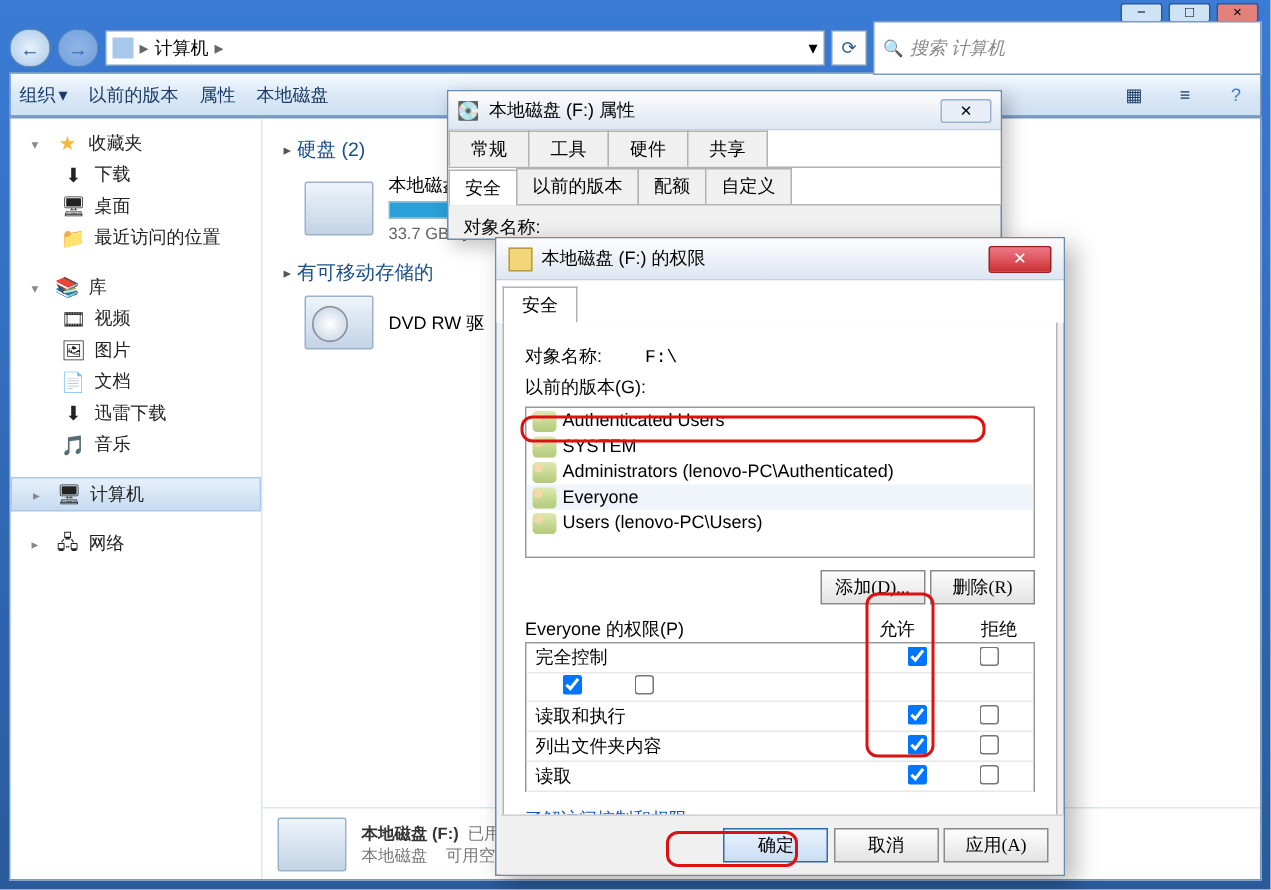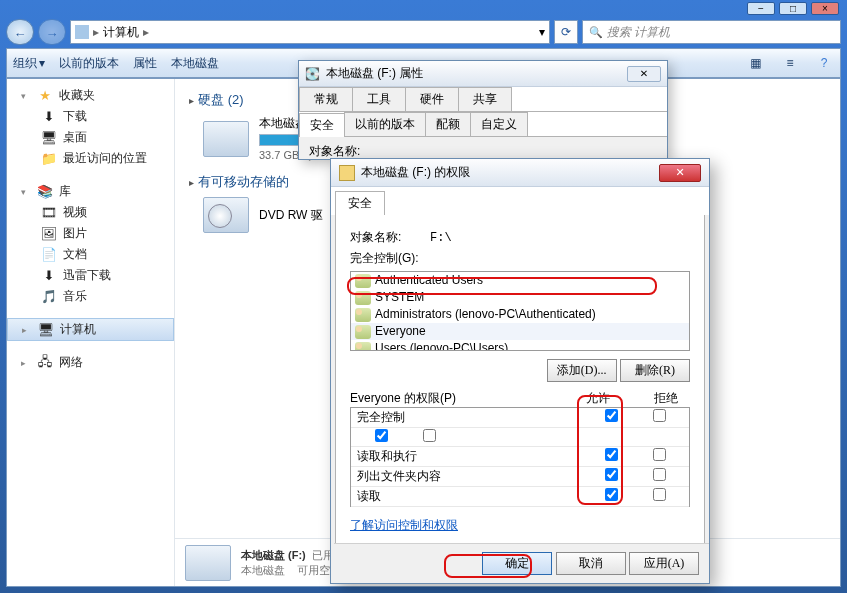--- a/index.html
+++ b/index.html
@@ -10,21 +10,21 @@
 .titlebtn { width: 28px; height: 13px; background: #cfe3f6; border: 1px solid #2a5a9a; border-radius: 2px; display: flex; align-items: center; justify-content: center; font-size: 10px; cursor: pointer; }
 .titlebtn.close { background: #e2807b; }
 
 
 .navbar { height: 32px; margin: 0 6px; display: flex; align-items: center; gap: 4px; }
 .navbtn { width: 28px; height: 26px; border-radius: 14px; background: radial-gradient(#e8f2fb,#a7c8e8); border: 1px solid #5b85b5; display:flex;align-items:center;justify-content:center; font-size:13px; color:#2a5a9a; cursor:pointer;}
 .breadcrumb { flex: 0 0 480px; height: 24px; background: #fff; border: 1px solid #7a9ac0; display:flex; align-items:center; padding: 0 4px; gap:4px; }
 .breadcrumb .bcicon { width:14px; height:14px; background:#a7c8e8; }
 .breadcrumb .sep { color:#666; }
 .refreshbox { width: 24px; height: 24px; background: #fcfcfc; border: 1px solid #7a9ac0; display:flex;align-items:center;justify-content:center; cursor:pointer; color:#2a5a9a;}
-.searchbox { flex:1; height: 24px; background: #fff; border: 1px solid #7a9ac0; padding: 0 6px; display:flex;align-items:center; color:#888; font-style:italic;}
+.searchbox { flex:1; height: 36px; background: #fff; border: 1px solid #7a9ac0; padding: 0 6px; display:flex;align-items:center; color:#888; font-style:italic;}
 .searchbox::before { content:"🔍"; font-style:normal; margin-right:4px; font-size:11px; color:#5b85b5;}
 
 
 .toolbar { height: 30px; margin: 0 6px; background: linear-gradient(#f7fbff,#dbe8f7,#cfe0f3); border:1px solid #7a9ac0; display:flex; align-items:center; padding: 0 6px; gap: 14px; }
 .toolbar .tbitem { color:#1a3b66; cursor:pointer; display:flex;align-items:center;gap:2px;}
 .toolbar .spacer { flex:1; }
 .toolbar .tbicon { width:20px;height:20px;display:flex;align-items:center;justify-content:center;cursor:pointer; color:#1a3b66;}
 
 
 .mainpane { position:absolute; left:6px; top:78px; right:6px; bottom:6px; background:#fff; border:1px solid #7a9ac0; display:flex; }
@@ -66,32 +66,32 @@
 
 .dlg2 { position:absolute; left:330px; top:158px; width:380px; height:426px; background:#f0f0f0; border:1px solid #6a8cb0; box-shadow: 6px 6px 16px rgba(0,0,0,.3);}
 .dlg2 .dlgtitle { height:28px; background:linear-gradient(#fdfdfe,#dde6f1); border-bottom:1px solid #c4d0df; display:flex; align-items:center; padding:0 8px; gap:6px; font-size:12px;}
 .dlg2 .dlgtitle .icon { width:16px;height:16px; background:#f4d67a; border:1px solid #b89b3e;}
 .dlgtitle .xbtn { margin-left:auto; width:42px;height:18px;border-radius:2px;background:linear-gradient(#e78,#c33);border:1px solid #922;color:#fff;display:flex;align-items:center;justify-content:center;cursor:pointer;font-size:11px;}
 .dlg2 .tabbar { background:#fff; display:flex; padding: 4px 4px 0 4px;}
 .dlg2 .tabbar .tab { padding:3px 12px; border:1px solid #b2b2b2; background:#fff; border-bottom:none; font-size:12px;}
 .dlg2 .inner { background:#fff; margin:0 4px 4px 4px; border:1px solid #b2b2b2; border-top:none; padding: 10px 14px; height:360px; position:relative;}
 .dlg2 .row { margin: 4px 0; font-size:12px;}
 .dlg2 .lbl { display:inline-block; width:80px;}
-.dlg2 .userlist { border:1px solid #9a9a9a; height:80px; overflow:hidden; font-family: SimSun, "Courier New", monospace; font-size:12px;}
+.dlg2 .userlist { border:1px solid #9a9a9a; height:101px; overflow:hidden; font-family: SimSun, "Courier New", monospace; font-size:12px;}
 .dlg2 .useritem { display:flex;align-items:center;gap:4px; padding:0 4px; line-height:17px;}
 .dlg2 .useritem.hl { background:#f0f4fb; }
 .dlg2 .usericon { width:16px;height:14px;background:linear-gradient(#dde9b1,#b4c97a);border-radius:3px; position:relative;}
 .dlg2 .usericon::before{content:"";position:absolute;width:6px;height:6px;background:#f4d9a7;border-radius:50%;left:1px;top:1px;}
 .dlg2 .btnrow { text-align:right; margin:8px 0;}
 .dlg2 .btn { display:inline-block; padding: 2px 8px; min-width:70px; border:1px solid #8a8a8a; background:linear-gradient(#fdfdfd,#e3e3e3); font-size:12px; cursor:pointer; text-align:center; font-family:Liberation Serif, serif;}
 .dlg2 .permhdr { display:flex; font-size:12px; margin-top:4px;gap:20px;}
 .dlg2 .permhdr .c1 { flex:1;}
 .dlg2 .permhdr .c2,.dlg2 .permhdr .c3 { width:48px; text-align:center;}
 .dlg2 .permbox { border:1px solid #9a9a9a; border-bottom:none; font-family:SimSun,"Courier New",monospace; font-size:12px;}
-.dlg2 .permrow { display:flex; border-bottom:1px solid #e8e8e8; padding: 1px 6px;}
+.dlg2 .permrow { display:flex; align-items:center; border-bottom:1px solid #e8e8e8; padding: 1px 6px;}
 .dlg2 .permrow .c1 { flex:1;}
 .dlg2 .permrow .c2,.dlg2 .permrow .c3 { width:48px; text-align:center;}
 .dlg2 .permrow input[type=checkbox]{ cursor:pointer;}
 .dlg2 .link { color:#0b57c4; text-decoration:underline; cursor:pointer; font-size:12px;}
 .dlg2 .footer { position:absolute; left:3px;right:0;bottom:0; padding:8px 10px; text-align:right; background:#f0f0f0; border-top:1px solid #d0d0d0;}
 .dlg2 .footer .btn.primary { border:1px solid #2a6ab0; background:linear-gradient(#eaf3fd,#c9ddf4); }
 
 
 .redbox { position:absolute; border:2px solid #d11; border-radius:8px; pointer-events:none;}
 </style>
@@ -252,21 +252,21 @@
   <div class="dlgtitle">
     <span class="icon"></span>
     <span>本地磁盘 (F:) 的权限</span>
     <span class="xbtn">✕</span>
   </div>
   <div class="tabbar">
     <div class="tab">安全</div>
   </div>
   <div class="inner">
     <div class="row"><span class="lbl">对象名称:</span><span style="font-family:SimSun,'Courier New',monospace">F:\</span></div>
-    <div class="row">完全控制(G):</div>
+    <div class="row">以前的版本(G):</div>
     <div class="userlist">
         <div class="useritem">
           <span class="usericon"></span>
           <span>Authenticated Users</span>
         </div>
         <div class="useritem">
           <span class="usericon"></span>
           <span>SYSTEM</span>
         </div>
         <div class="useritem">

